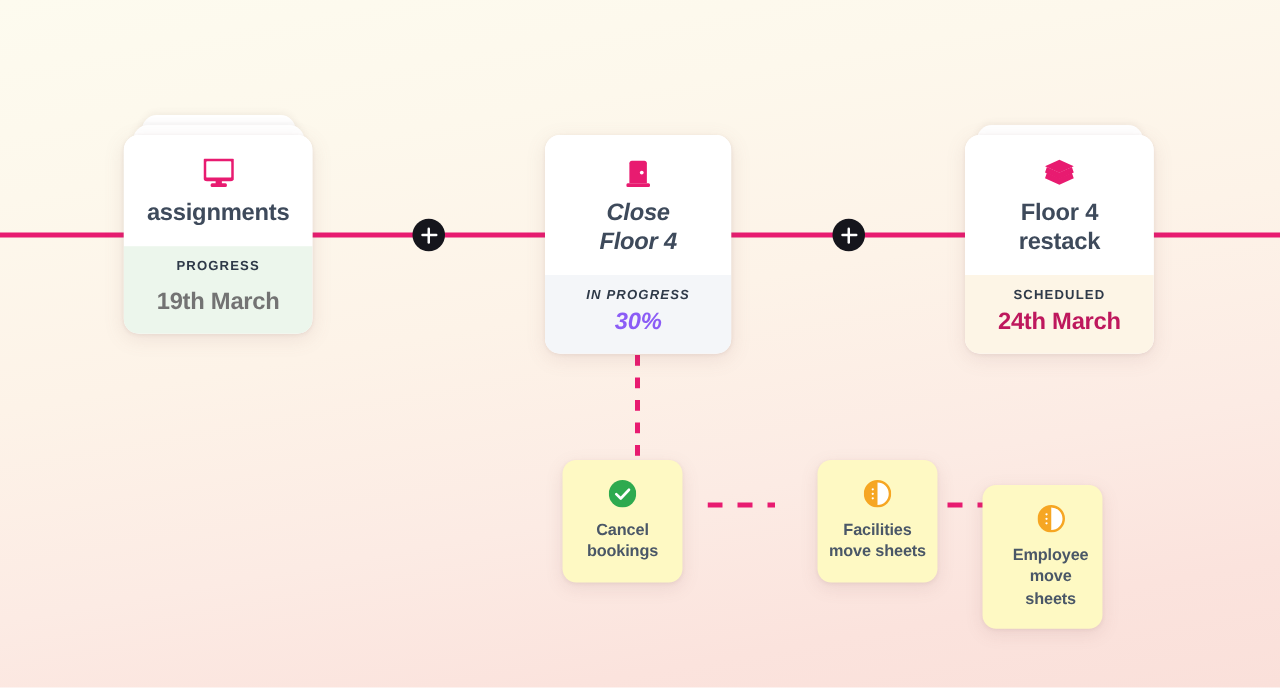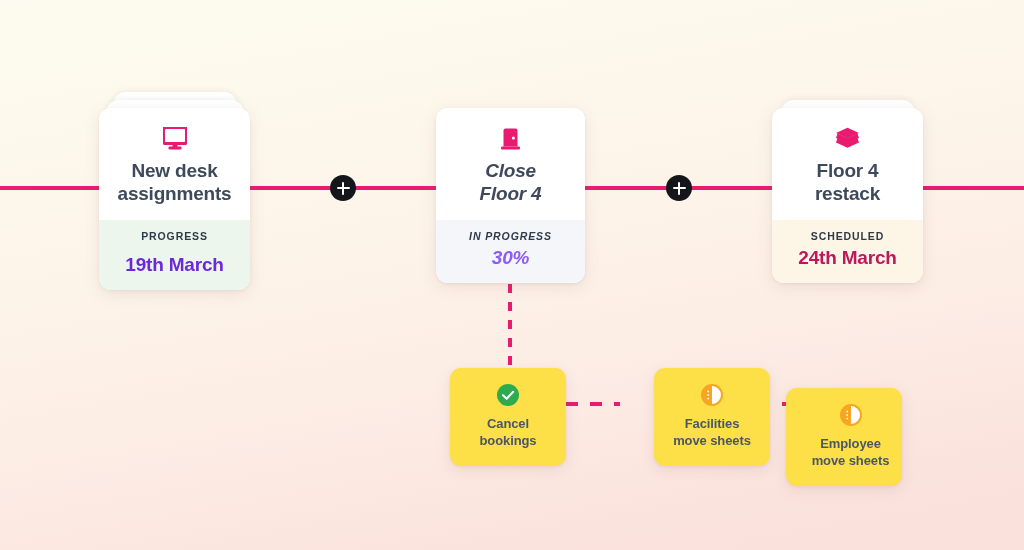--- a/index.html
+++ b/index.html
@@ -121,21 +121,21 @@
   .footer-value {
     font-size: 19px;
     font-weight: bold;
     letter-spacing: -0.2px;
   }
 
   .footer-green  { background: #ecf6ec; }
   .footer-grey   { background: #f4f6f9; }
   .footer-cream  { background: #fdf5e6; }
 
-  .val-green  { color: #6d28d9; margin-top: 12px; }
+  .val-green  { color: #737373; margin-top: 12px; }
   .val-slate  { color: #8b5cf6; }
   .val-orange { color: #be185d; }
 
   
   .dash-v {
     position: absolute;
     width: 4px;
     z-index: 5;
     background-image: linear-gradient(to bottom,
         #e81b70 0 9px, rgba(0,0,0,0) 9px 18px);
@@ -148,22 +148,22 @@
     z-index: 5;
     background-image: linear-gradient(to right,
         #e81b70 0 12px, rgba(0,0,0,0) 12px 24px);
     background-size: 24px 4px;
     background-repeat: repeat-x;
   }
 
   
   .subcard {
     position: absolute;
-    width: 116px;
-    background: #fde047;
+    width: 96px;
+    background: #fef9c3;
     border-radius: 11px;
     box-shadow: 0 4px 14px rgba(140,100,100,.13),
                 0 1px 3px rgba(140,100,100,.09);
     padding: 15px 8px 16px;
     text-align: center;
     z-index: 10;
   }
   .subcard-icon {
     height: 24px;
     display: flex;
@@ -216,21 +216,20 @@
   <div class="card" style="margin-top:16px; width:151px;">
     <div class="card-body">
       <div class="card-icon">
         <svg width="24" height="23" viewBox="0 0 24 23">
           <rect x="0.5" y="0.5" width="23" height="16" rx="2.2" fill="none" stroke="#e81b70" stroke-width="3"></rect>
           <rect x="9.5" y="16.5" width="5" height="4" fill="#e81b70"></rect>
           <rect x="5.5" y="19.5" width="13" height="3" rx="1.2" fill="#e81b70"></rect>
         </svg>
       </div>
       <div class="card-title">
-        <div>New desk</div>
         <div>assignments</div>
       </div>
     </div>
     <div class="card-footer footer-green">
       <div class="footer-status">PROGRESS</div>
       <div class="footer-value val-green">19th March</div>
     </div>
   </div>
 </div>
 

